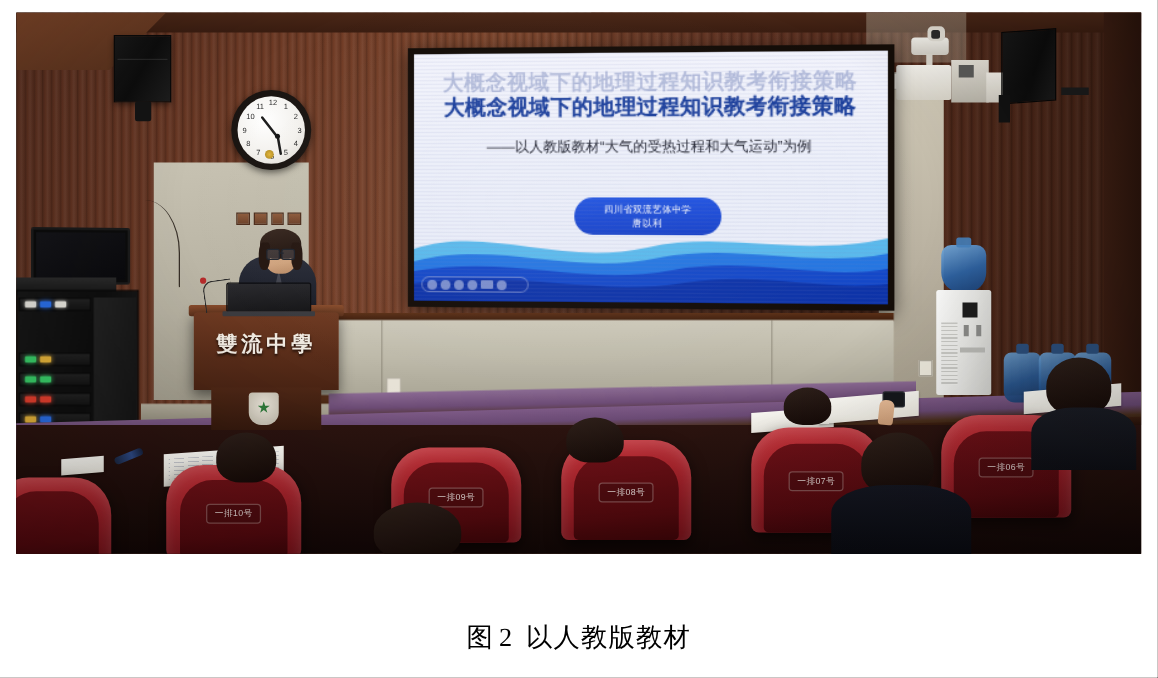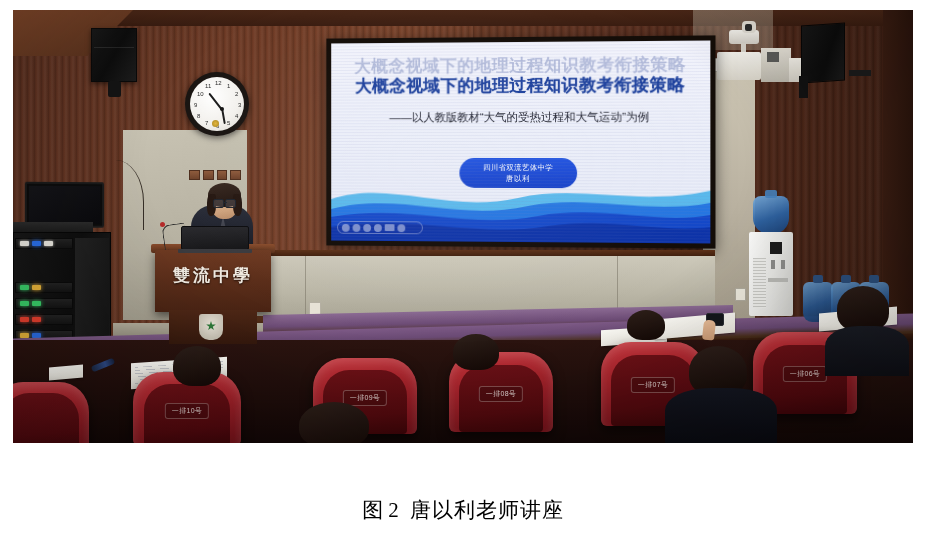--- a/index.html
+++ b/index.html
@@ -984,14 +984,14 @@
     <div class="seat-tag">一排06号</div>
   </div>
   <div class="seat" style="left:-20px; top:372px; width:96px; height:68px;">
     <div class="seat-inner"></div>
   </div>
 
   <div class="photo-grade"></div>
 </div>
 
 <div class="caption">
-  <span>图</span><span class="num">2</span> <span>唐以利老师讲座</span>
+  <span>图</span><span class="num">2</span> <span>以人教版教材</span>
 </div>
 
 </body></html>

